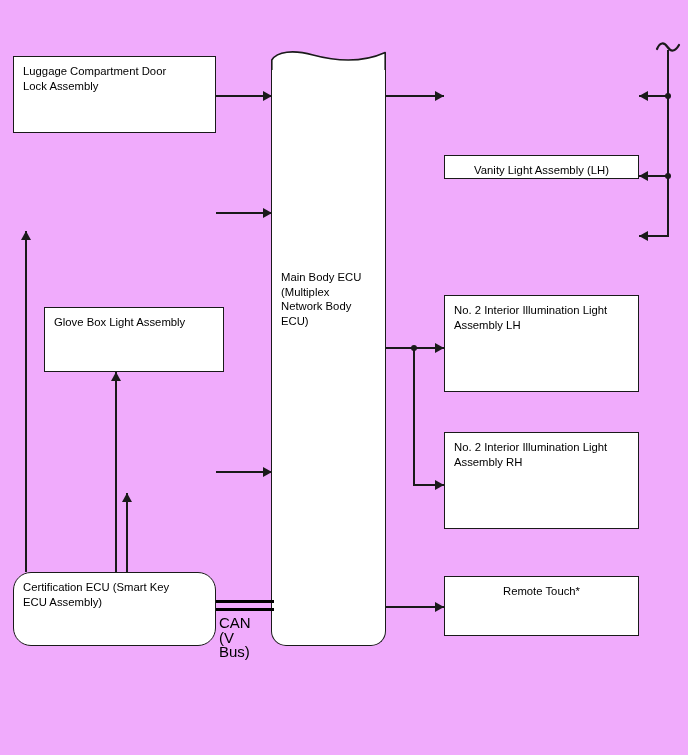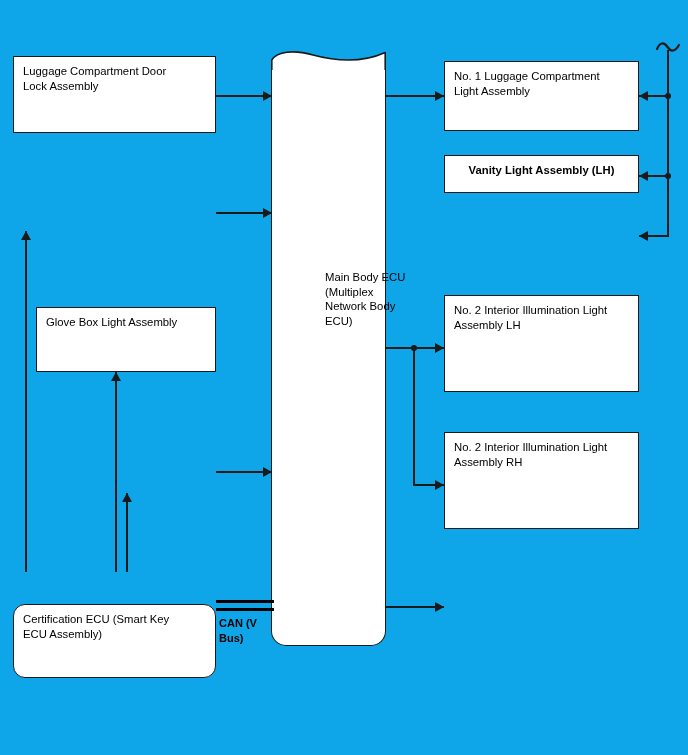--- a/index.html
+++ b/index.html
@@ -8,21 +8,21 @@
     padding: 0;
     background: #ffffff;
   }
   body {
     font-family: "Liberation Sans", sans-serif;
   }
   #diagram {
     position: relative;
     width: 688px;
     height: 755px;
-    background: #0ea5e9;
+    background: #f0abfc;
     overflow: hidden;
   }
   .node {
     position: absolute;
     box-sizing: border-box;
     background: #ffffff;
     border: 1.6px solid #1a1a1a;
   }
   .node .label {
     position: absolute;
@@ -69,21 +69,20 @@
   }
   #ecu-main .ecu-text {
     position: absolute;
     left: 10px;
     top: 220px;
     width: 104px;
     font-size: 11.3px;
     line-height: 14.6px;
     color: #000000;
     white-space: pre-line;
-    margin-left: 44px;
   }
   
   .hline, .vline {
     position: absolute;
     background: #1a1a1a;
   }
   .hline { height: 1.6px; }
   .vline { width: 1.6px; }
   .dot {
     position: absolute;
@@ -129,25 +128,24 @@
     height: 3.4px;
     background: #000000;
   }
   #can-bus .bar.b1 { top: 0px; }
   #can-bus .bar.b2 { top: 8px; }
   #can-bus-label {
     position: absolute;
     left: 219px;
     top: 616px;
     width: 48px;
-    font-size: 11px;
+    font-size: 15px;
     line-height: 14.6px;
     color: #000000;
     white-space: pre-line;
-    font-weight: bold;
   }
   #break-squiggle {
     position: absolute;
     left: 655px;
     top: 40px;
     width: 30px;
     height: 16px;
   }
   #footnote {
     position: absolute;
@@ -162,61 +160,60 @@
 <body>
 
 <div id="diagram">
 
   <div class="node" id="n-luggage-lock" style="left:13px; top:56px; width:203px; height:77px;">
     <div class="label">Luggage Compartment Door
 Lock Assembly</div>
   </div>
 
 
-  <div class="node" id="n-glove-box" style="left:36px; top:307px; width:180px; height:65px;">
+  <div class="node" id="n-glove-box" style="left:44px; top:307px; width:180px; height:65px;">
     <div class="label">Glove Box Light Assembly</div>
   </div>
 
 
-  <div class="node" id="n-cert-ecu" style="left:13px; top:604px; width:203px; height:74px; border-radius:12px;">
+  <div class="node" id="n-cert-ecu" style="left:13px; top:572px; width:203px; height:74px; border-radius:18px;">
     <div class="label">Certification ECU (Smart Key
 ECU Assembly)</div>
   </div>
 
   <div id="ecu-main">
     <div class="ecu-body"></div>
     <svg class="ecu-wave" viewBox="0 0 115 20" preserveAspectRatio="none">
       <path d="M0.8,20 L0.8,10 C6,1.5 22,-0.5 42,5 C66,11.5 92,12.5 114.2,2.5 L114.2,20" fill="#ffffff" stroke="#1a1a1a" stroke-width="1.6" stroke-linejoin="round"></path>
     </svg>
     <div class="ecu-text">Main Body ECU
 (Multiplex
 Network Body
 ECU)</div>
   </div>
 
-  <div class="node" id="n-luggage-light" style="left:444px; top:61px; width:195px; height:70px;">
-    <div class="label">No. 1 Luggage Compartment
-Light Assembly</div>
-  </div>
-
-  <div class="node center-label" id="n-vanity-lh" style="left:444px; top:155px; width:195px; height:38px;font-weight:bold;">
+
+  <div class="node center-label" id="n-vanity-lh" style="left:444px; top:155px; width:195px; height:24px;">
     <div class="label">Vanity Light Assembly (LH)</div>
   </div>
 
 
   <div class="node" id="n-illum-lh" style="left:444px; top:295px; width:195px; height:97px;">
     <div class="label">No. 2 Interior Illumination Light
 Assembly LH</div>
   </div>
 
   <div class="node" id="n-illum-rh" style="left:444px; top:432px; width:195px; height:97px;">
     <div class="label">No. 2 Interior Illumination Light
 Assembly RH</div>
   </div>
 
+  <div class="node center-label" id="n-remote-touch" style="left:444px; top:576px; width:195px; height:60px;">
+    <div class="label">Remote Touch*</div>
+  </div>
 
   <div class="hline" style="left:216px; top:95px; width:56px;"></div>
   <div class="arrow right" style="left:263px; top:91px;"></div>
 
   <div class="hline" style="left:216px; top:212px; width:56px;"></div>
   <div class="arrow right" style="left:263px; top:208px;"></div>
 
   <div class="hline" style="left:216px; top:471px; width:56px;"></div>
   <div class="arrow right" style="left:263px; top:467px;"></div>
 

